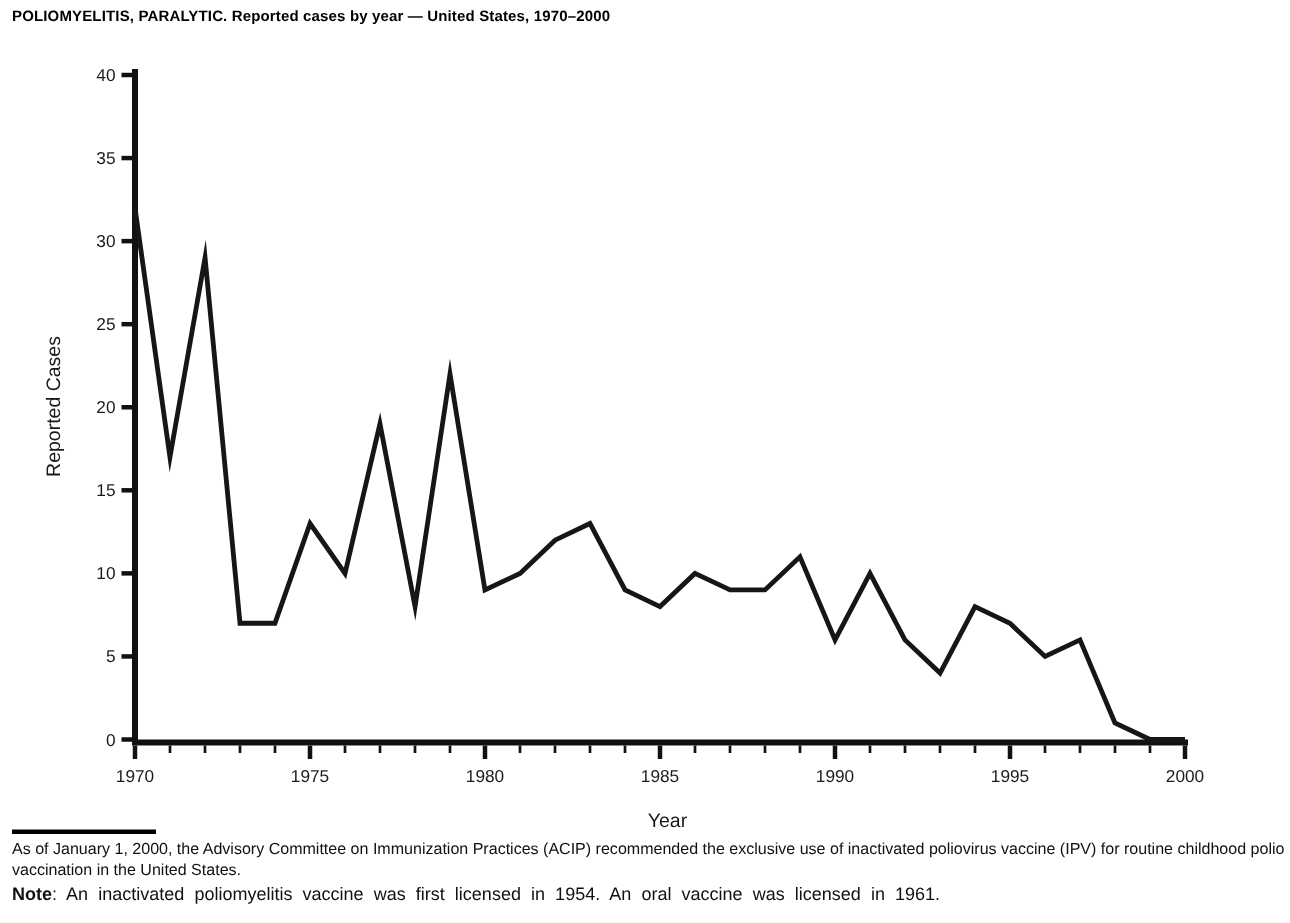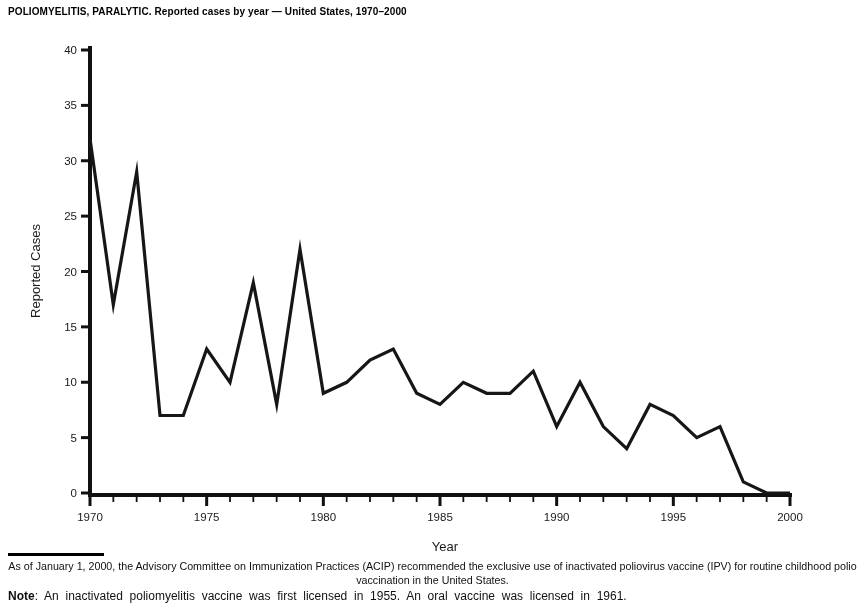--- a/index.html
+++ b/index.html
@@ -48,21 +48,20 @@
     width: 96px; height: 3px;
     background: #000;
   }
   .footnote {
     position: absolute;
     left: 8px; top: 560px;
     width: 849px;
     font-size: 10.7px;
     line-height: 13.5px;
     color: #111;
-    text-align: center;
   }
   .note {
     position: absolute;
     left: 8px; top: 589px;
     width: 849px;
     font-size: 12px;
     word-spacing: 3.4px;
     color: #111;
   }
   .note b { font-weight: bold; text-align: right; }
@@ -143,13 +142,13 @@
         <text x="673.3333333333334" y="521" text-anchor="middle" class="tick-label">1995</text>
         <text x="790" y="521" text-anchor="middle" class="tick-label">2000</text>
       </g>
     <text class="axis-title" x="445" y="551" text-anchor="middle">Year</text>
   </g>
   <polyline id="seriesLine" class="series-line" points="90.0,138.6 113.3,304.7 136.7,171.8 160.0,415.5 183.3,415.5 206.7,349.0 230.0,382.3 253.3,282.6 276.7,404.4 300.0,249.3 323.3,393.3 346.7,382.3 370.0,360.1 393.3,349.0 416.7,393.3 440.0,404.4 463.3,382.3 486.7,393.3 510.0,393.3 533.3,371.2 556.7,426.6 580.0,382.3 603.3,426.6 626.7,448.7 650.0,404.4 673.3,415.5 696.7,437.6 720.0,426.6 743.3,481.9 766.7,493.0 790.0,493.0" stroke="#161616"></polyline>
 </svg>
 
 <div class="footnote-rule"></div>
 <div class="footnote">As of January 1, 2000, the Advisory Committee on Immunization Practices (ACIP) recommended the exclusive use of inactivated poliovirus vaccine (IPV) for routine childhood polio vaccination in the United States.</div>
-<div class="note"><b>Note</b><span>: An inactivated poliomyelitis vaccine was first licensed in 1955. An oral vaccine was licensed in 1961.</span></div>
+<div class="note"><b>Note</b><span>: An inactivated poliomyelitis vaccine was first licensed in 1954. An oral vaccine was licensed in 1961.</span></div>
 
 </body></html>

